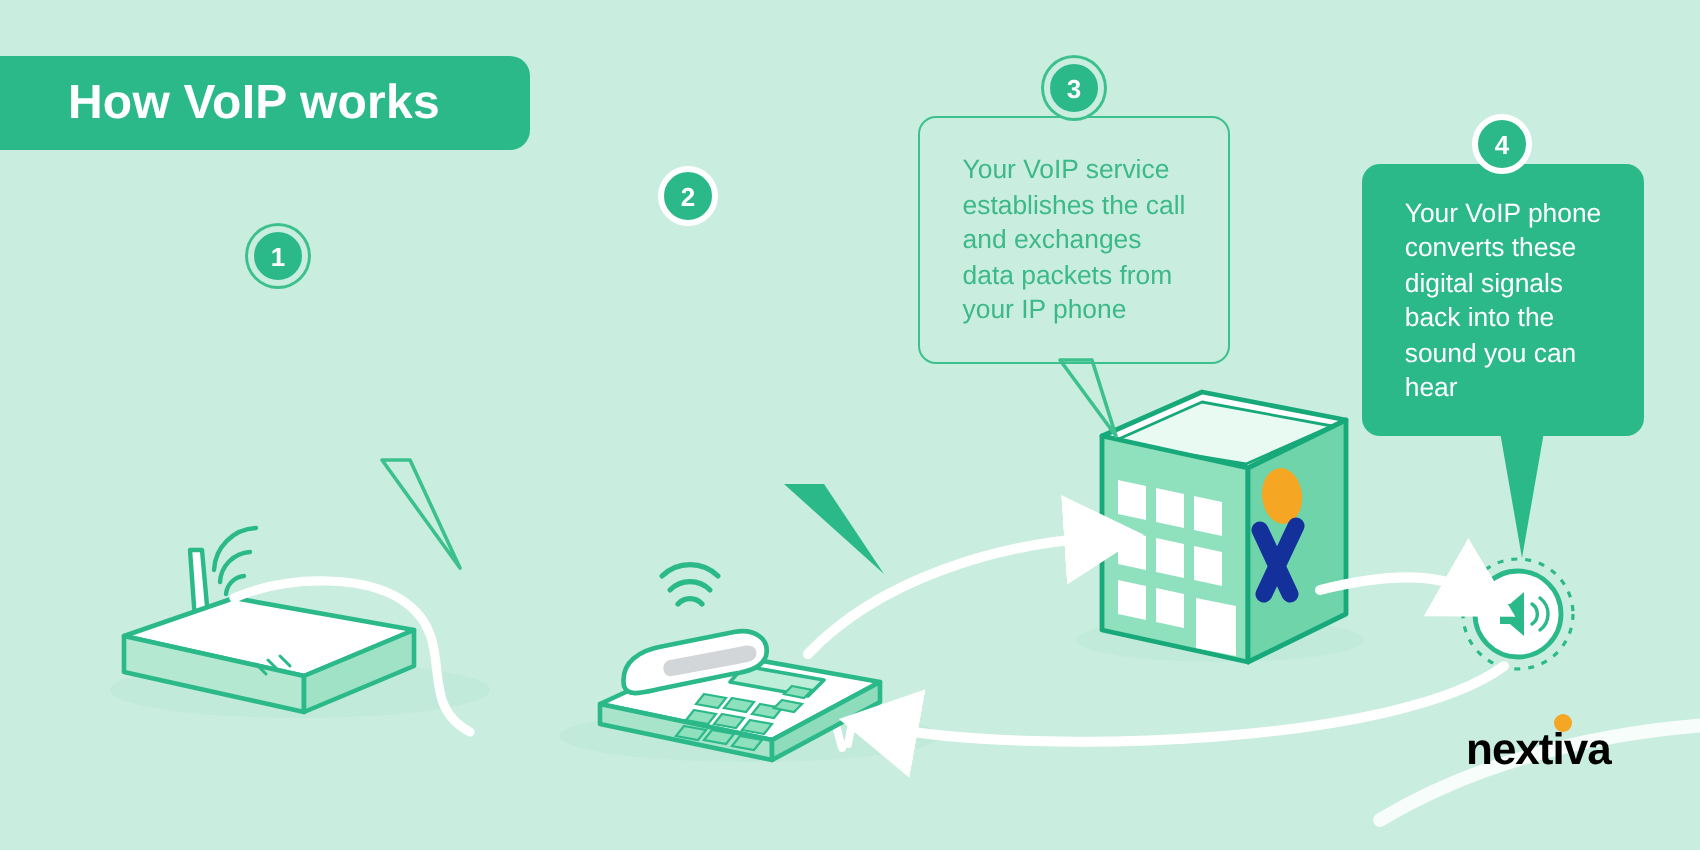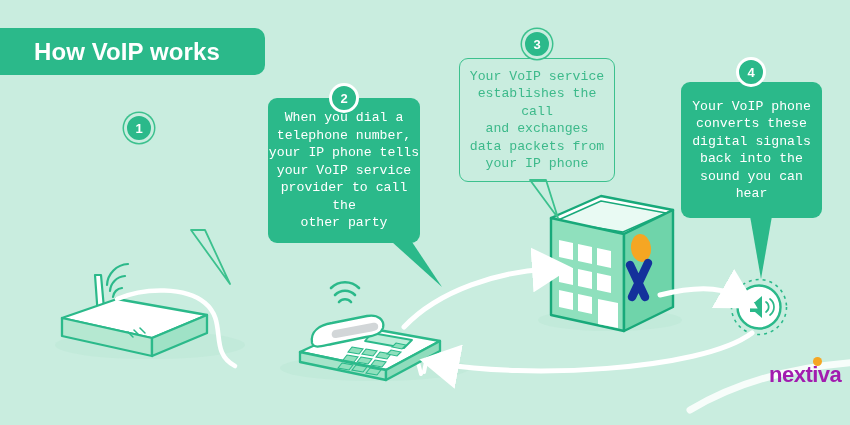--- a/index.html
+++ b/index.html
@@ -27,38 +27,35 @@
     color:#ffffff;
     font-size:24px;font-weight:bold;
     letter-spacing:.1px;
     margin-left:54px;
     white-space:nowrap;
   }
 
   .logo{
     position:absolute;left:733px;top:362px;
     z-index:5;
-    color:#a21caf;
+    color:#000000;
     font-size:22px;font-weight:bold;
     letter-spacing:-.5px;
-    margin-left:36px;
   }
   .logo .dot{
     position:absolute;left:44px;top:-5px;
     width:9px;height:9px;border-radius:50%;
     background:#f5a623;
   }
 
   .cbox{position:absolute;z-index:3;box-sizing:border-box;}
   .cbox .ctext{
-    text-align:center;
     font-size:13.2px;
     line-height:17.5px;
     white-space:pre-line;
-    font-family:Liberation Mono, monospace;
   }
   .cbox.outline{
     border:1.6px solid #3cc18e;
     border-radius:9px;
     background:transparent;
   }
   .cbox.outline .ctext{color:#3cb98a;}
   .cbox.filled{
     background:#2bb98a;
     border-radius:9px;
@@ -210,28 +207,20 @@
   </svg>
 
   <div class="title-banner">
     <span class="title-text">How VoIP works</span>
   </div>
 
   <div class="badge ring-light" style="left:124px;top:113px;">
     <span>1</span>
   </div>
 
-  <div class="cbox filled" style="left:268px;top:98px;width:152px;height:145px;display:flex;align-items:center;justify-content:center;">
-    <div class="ctext">When you dial a
-telephone number,
-your IP phone tells
-your VoIP service
-provider to call the
-other party</div>
-  </div>
   <div class="badge ring-white" style="left:329px;top:83px;">
     <span>2</span>
   </div>
 
   <div class="cbox outline" style="left:459px;top:58px;width:156px;height:124px;display:flex;align-items:center;justify-content:center;">
     <div class="ctext">Your VoIP service
 establishes the call
 and exchanges
 data packets from
 your IP phone</div>

